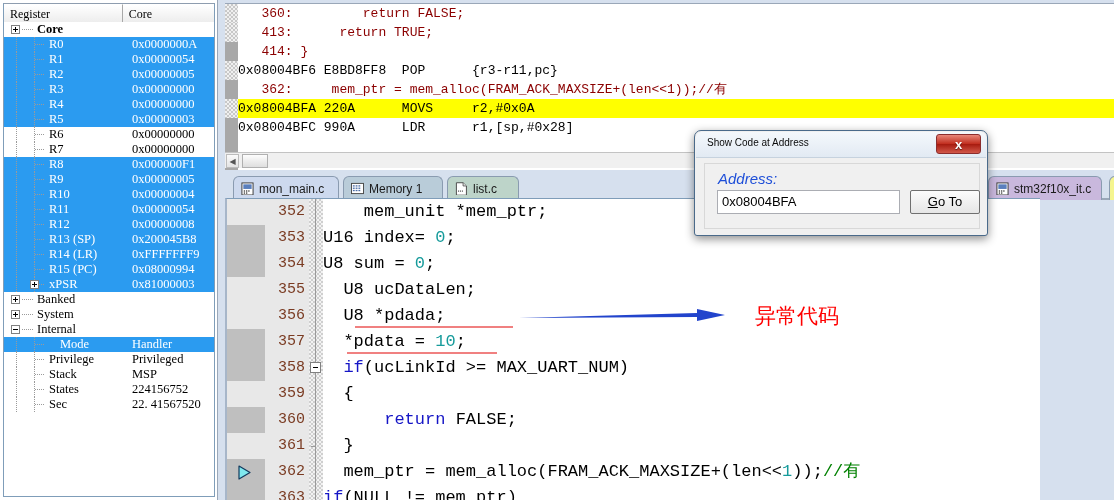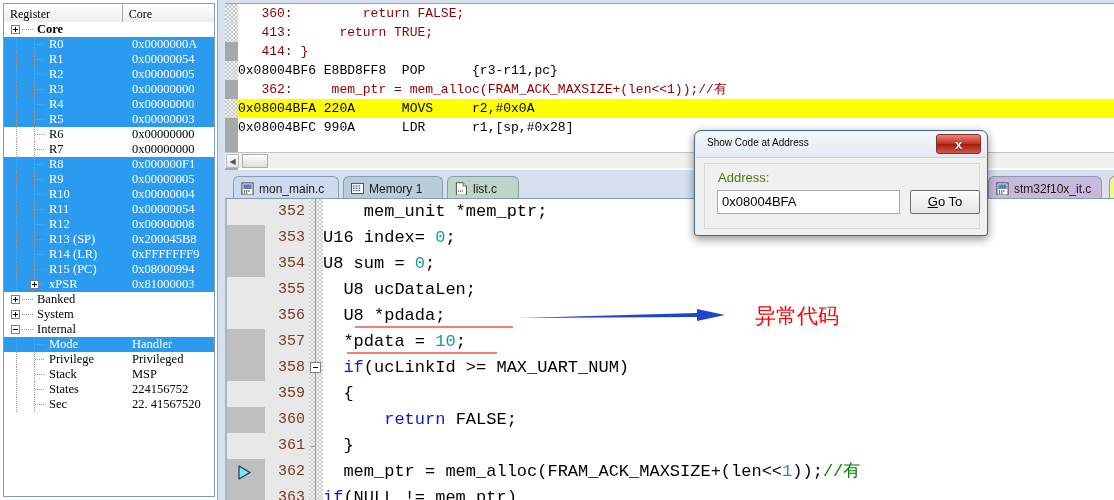--- a/index.html
+++ b/index.html
@@ -112,21 +112,21 @@
     border-radius:6px 6px 0 0;
     display:flex; align-items:center; gap:5px;
     padding:0 9px 0 7px;
     font-size:12px; color:#1a1a1a; white-space:nowrap;
   }
   .tab .tabicon { width:13px; height:14px; flex:0 0 auto; }
   #tabstrip-bottom { position:absolute; left:0; top:28px; width:889px; height:2px; background:#9aa7b8; }
 
   
   #editor {
-    position:absolute; left:225px; top:198px; width:889px; height:302px;
+    position:absolute; left:225px; top:198px; width:815px; height:302px;
     background:#ffffff;
     border-left:2px solid #a7b6c9; border-top:1px solid #7f9db9;
   }
   #ed-margin { position:absolute; left:0; top:0; width:38px; height:302px; background:#e8e8e8; }
   .m-block { position:absolute; left:0; width:38px; height:26px; background:#bfbfbf; }
   #ed-nums { position:absolute; left:38px; top:0; width:44px; height:302px; background:#e8e8e8; }
   .lnum {
     height:26px; line-height:26px; text-align:right; padding-right:4px;
     font-family:"Liberation Mono", monospace; font-size:15px; color:#7a3b22;
   }
@@ -184,21 +184,21 @@
     position:absolute; right:5px; top:2px; width:45px; height:20px;
     border:1px solid #8b2d2d; border-radius:3px;
     background:linear-gradient(#e8877a,#c23021 48%,#a81c10 52%,#d1584a);
     color:#fff; font-size:13px; font-weight:bold; text-align:center; line-height:19px;
     text-shadow:0 1px 1px rgba(0,0,0,.5);
   }
   #dlg-body {
     position:absolute; left:9px; top:32px; width:276px; height:66px;
     background:#f0f0f0; border:1px solid #d8d8d8;
   }
-  #dlg-label { position:absolute; left:13px; top:6px; font-size:13px; color:#4d7c0f; }
+  #dlg-label { position:absolute; left:13px; top:6px; font-size:15px; color:#1d4ed8;font-style:italic; }
   #dlg-input {
     position:absolute; left:12px; top:26px; width:183px; height:24px;
     background:#ffffff; border:1px solid #abadb3;
     font-family:"Liberation Sans", sans-serif; font-size:13px;
     padding:0 0 0 4px; line-height:22px; color:#000;
   }
   #dlg-goto {
     position:absolute; left:205px; top:26px; width:70px; height:24px;
     background:linear-gradient(#fcfcfc,#e6e6e6);
     border:1px solid #707070; border-radius:2px;
@@ -357,21 +357,21 @@
           </div>
           <div class="reg-row" style="position:absolute;left:0;right:0;top:300px;">
             <span class="tbox" style="left:7px"></span>
             <span class="tdash" style="left:18px;width:12px"></span>
             <span class="reg-name" style="left:33px">Internal</span>
           </div>
           <div class="reg-row sel" style="position:absolute;left:0;right:0;top:315px;">
             <span class="tline" style="left:12px"></span>
             <span class="tline" style="left:30px"></span>
             <span class="tdash" style="left:31px;width:10px"></span>
-            <span class="reg-name" style="left:45px">Mode</span>
+            <span class="reg-name" style="left:56px">Mode</span>
             <span class="rv">Handler</span>
           </div>
           <div class="reg-row" style="position:absolute;left:0;right:0;top:330px;">
             <span class="tline" style="left:12px"></span>
             <span class="tline" style="left:30px"></span>
             <span class="tdash" style="left:31px;width:10px"></span>
             <span class="reg-name" style="left:45px">Privilege</span>
             <span class="rv">Privileged</span>
           </div>
           <div class="reg-row" style="position:absolute;left:0;right:0;top:345px;">

